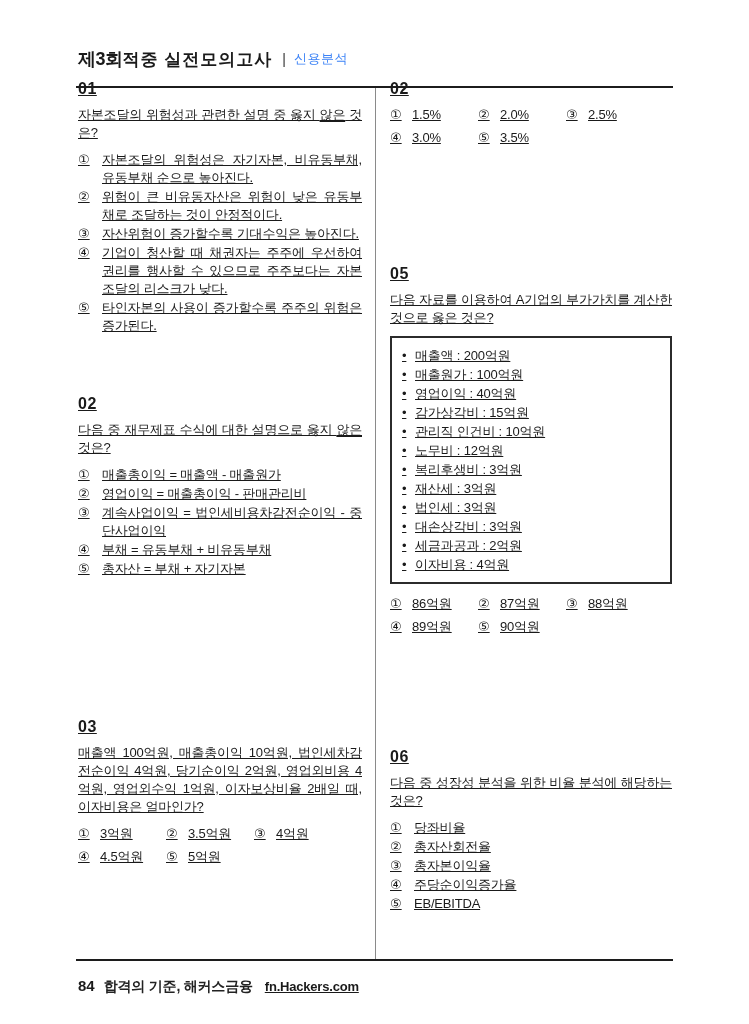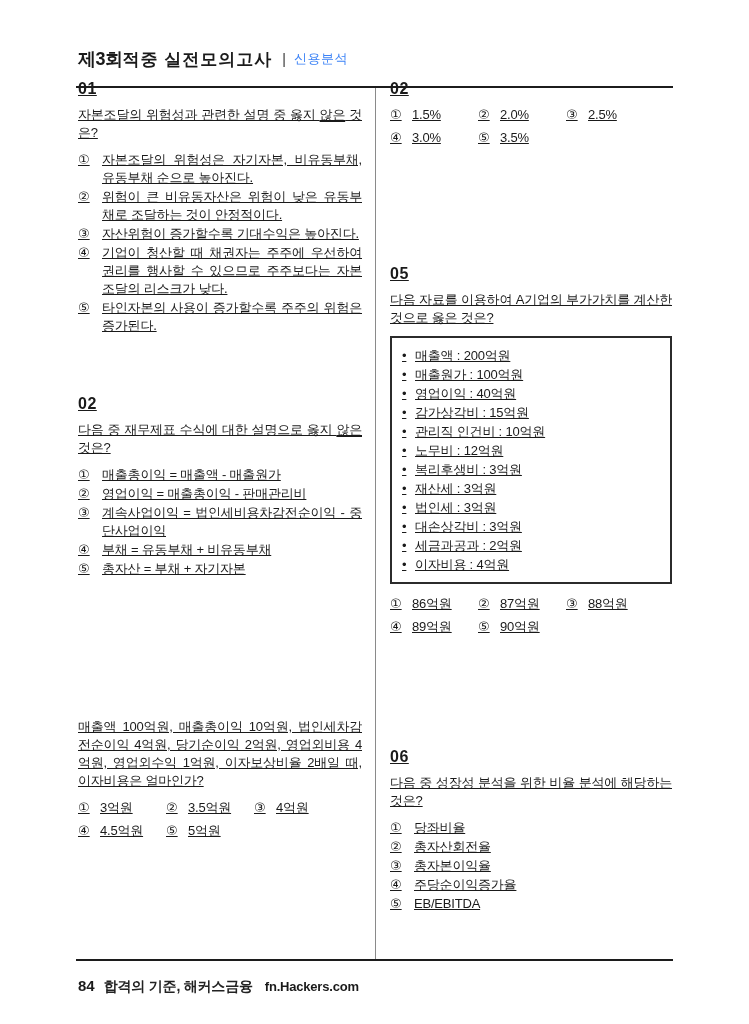--- a/index.html
+++ b/index.html
@@ -48,21 +48,21 @@
   
   #q02 { margin-top:60px; }
   #q03 { margin-top:140px; }
   #q05 { margin-top:118px; }
   #q06 { margin-top:112px; }
 
   
   .footer { position:absolute; left:78px; top:977px; display:flex; align-items:baseline; }
   .page-num { font-size:15px; font-weight:800; }
   .tagline  { font-size:14px; color:#222; margin-left:9px; letter-spacing:-0.2px;font-weight:bold; }
-  .site     { font-size:13px; font-weight:800; margin-left:12px; letter-spacing:-0.2px; }
+  .site     { font-size:13px; font-weight:800; margin-left:12px; letter-spacing:-0.2px;text-decoration:underline; }
 </style>
 </head>
 <body>
 
 <header class="header">
   <span class="edition">제3회</span>
   <span class="title">적중 실전모의고사</span>
   <span class="sep">|</span>
   <span class="subject">신용분석</span>
 </header>
@@ -119,20 +119,21 @@
             <span class="marker">④</span>
             <span class="opt-text">부채 = 유동부채 + 비유동부채</span>
           </div>
           <div class="option">
             <span class="marker">⑤</span>
             <span class="opt-text">총자산 = 부채 + 자기자본</span>
           </div>
         </div>
       </section>
       <section class="question" id="q03">
+        <div class="q-num">03</div>
         <p class="q-text">매출액 100억원, 매출총이익 10억원, 법인세차감전순이익 4억원, 당기순이익 2억원, 영업외비용 4억원, 영업외수익 1억원, 이자보상비율 2배일 때, 이자비용은 얼마인가?</p>
         <div class="options grid">
           <div class="option">
             <span class="marker">①</span>
             <span class="opt-text">3억원</span>
           </div>
           <div class="option">
             <span class="marker">②</span>
             <span class="opt-text">3.5억원</span>
           </div>

